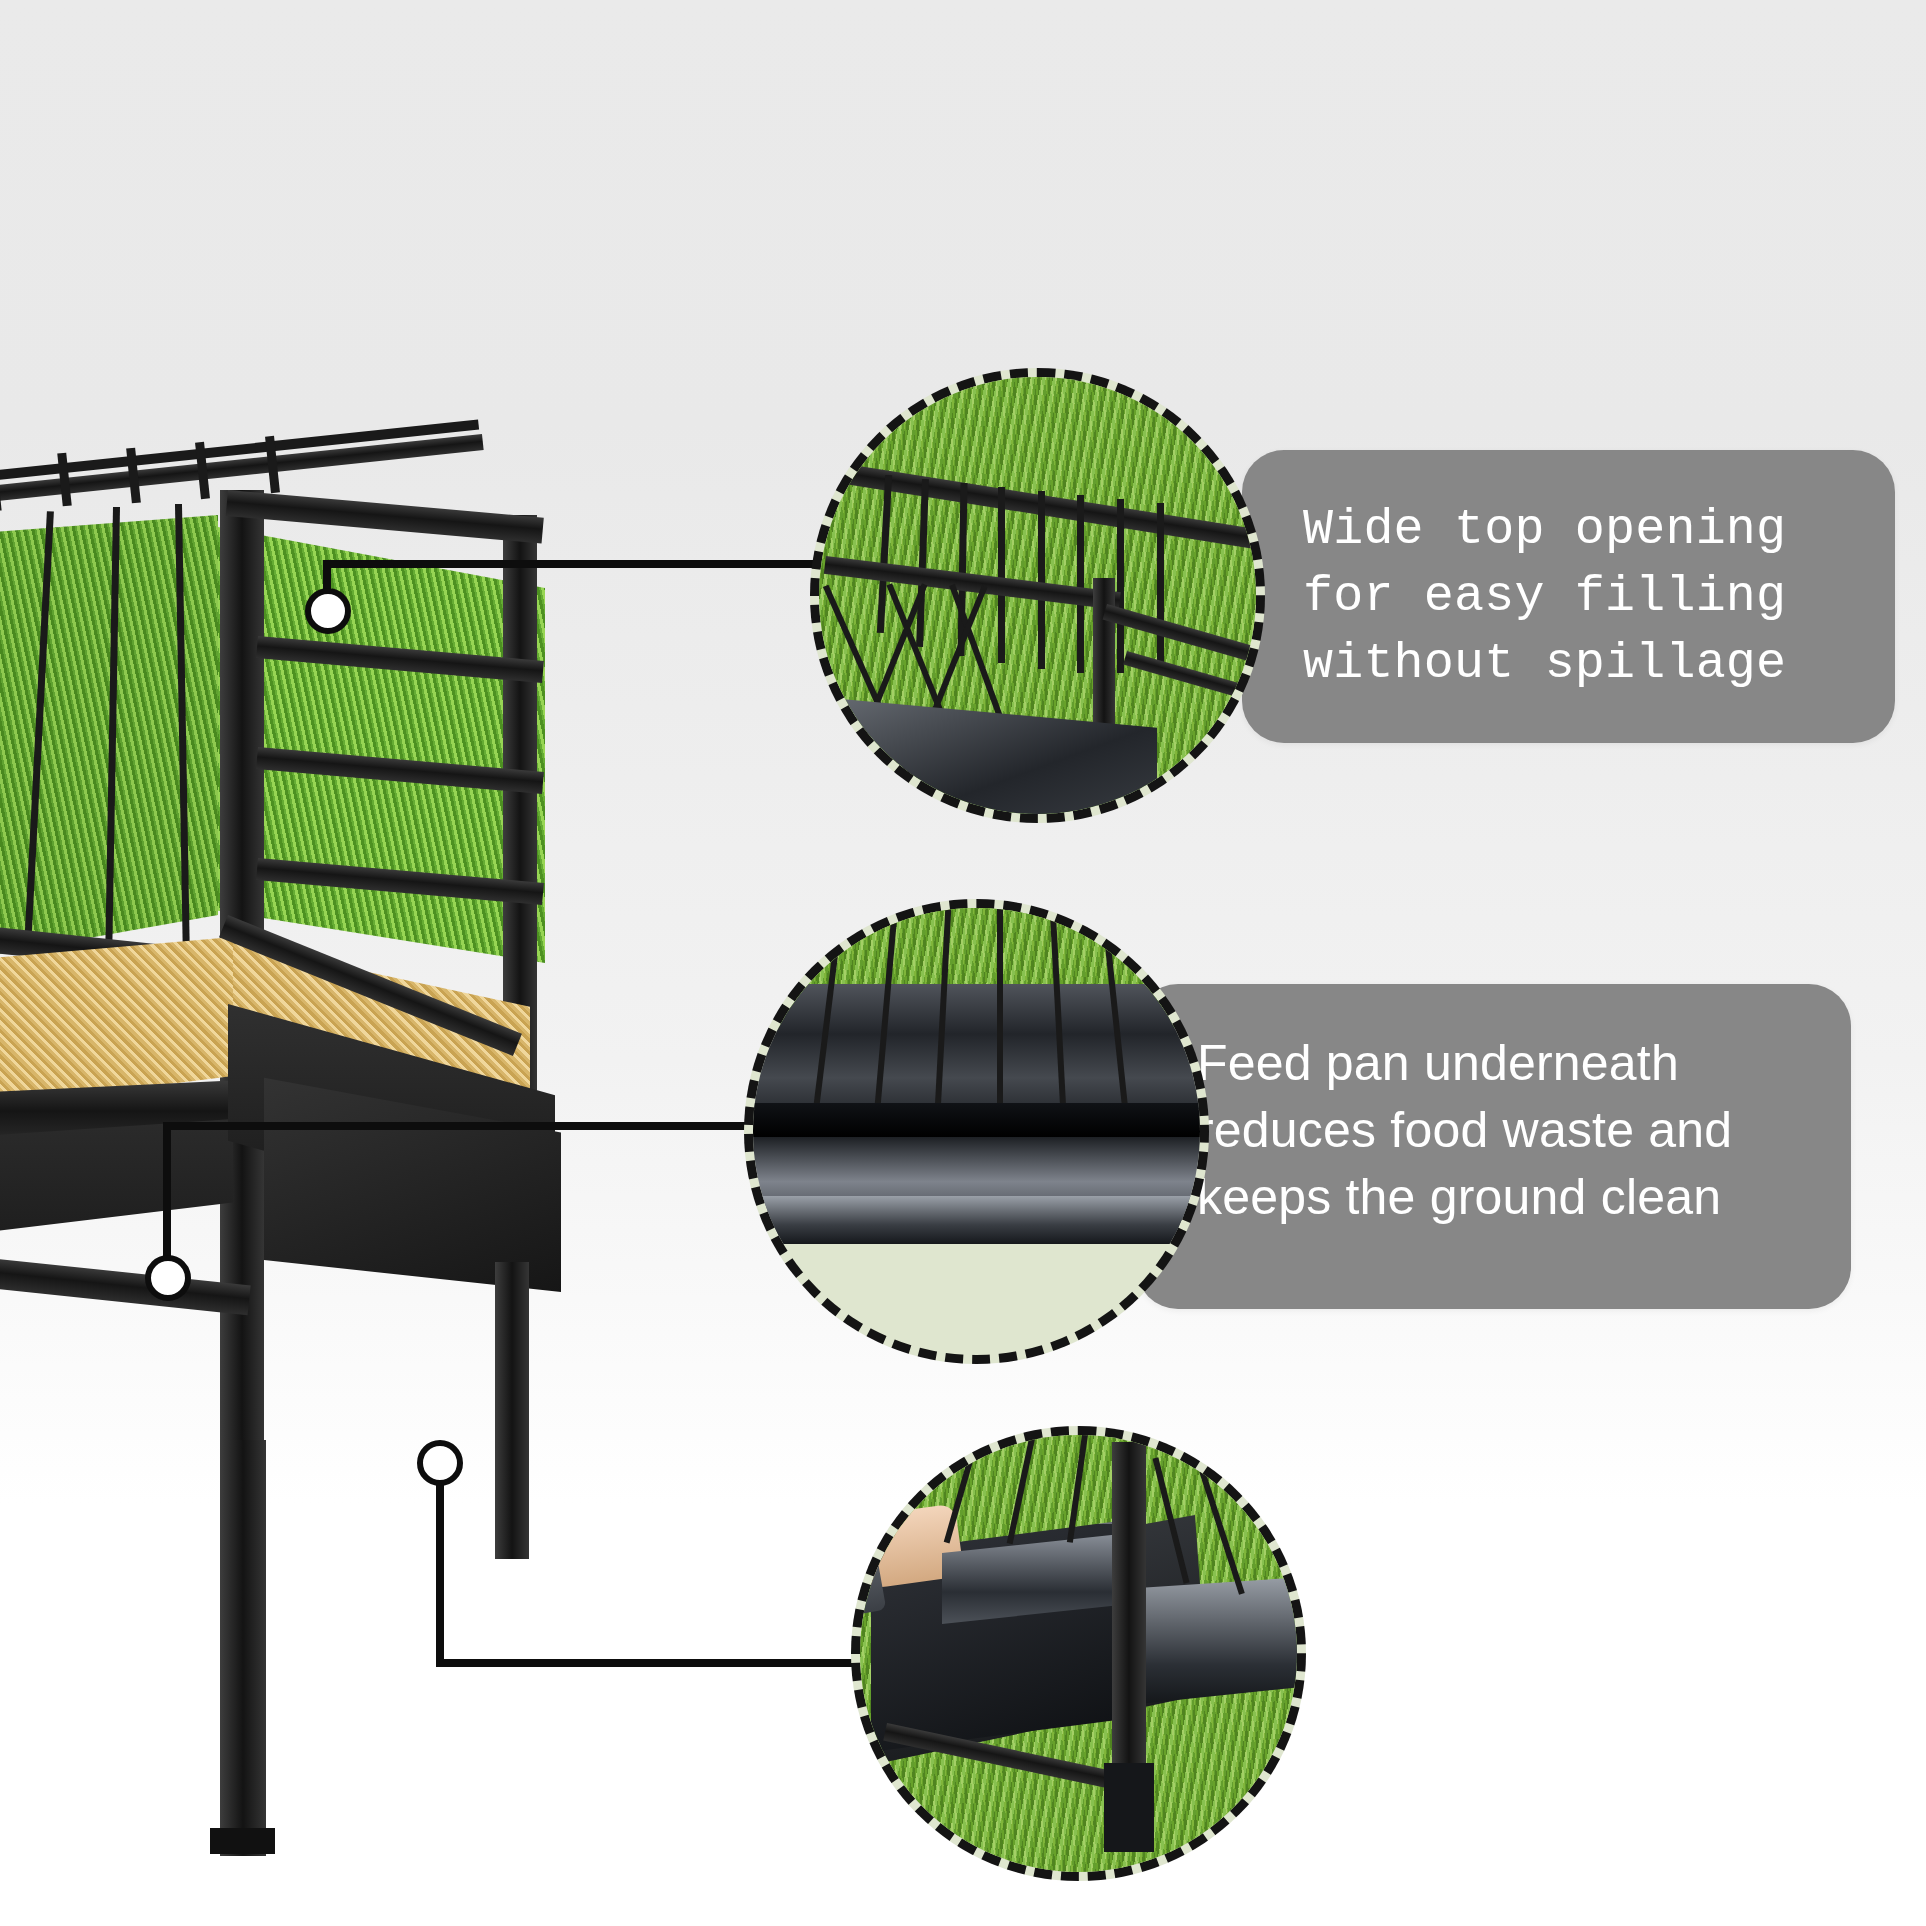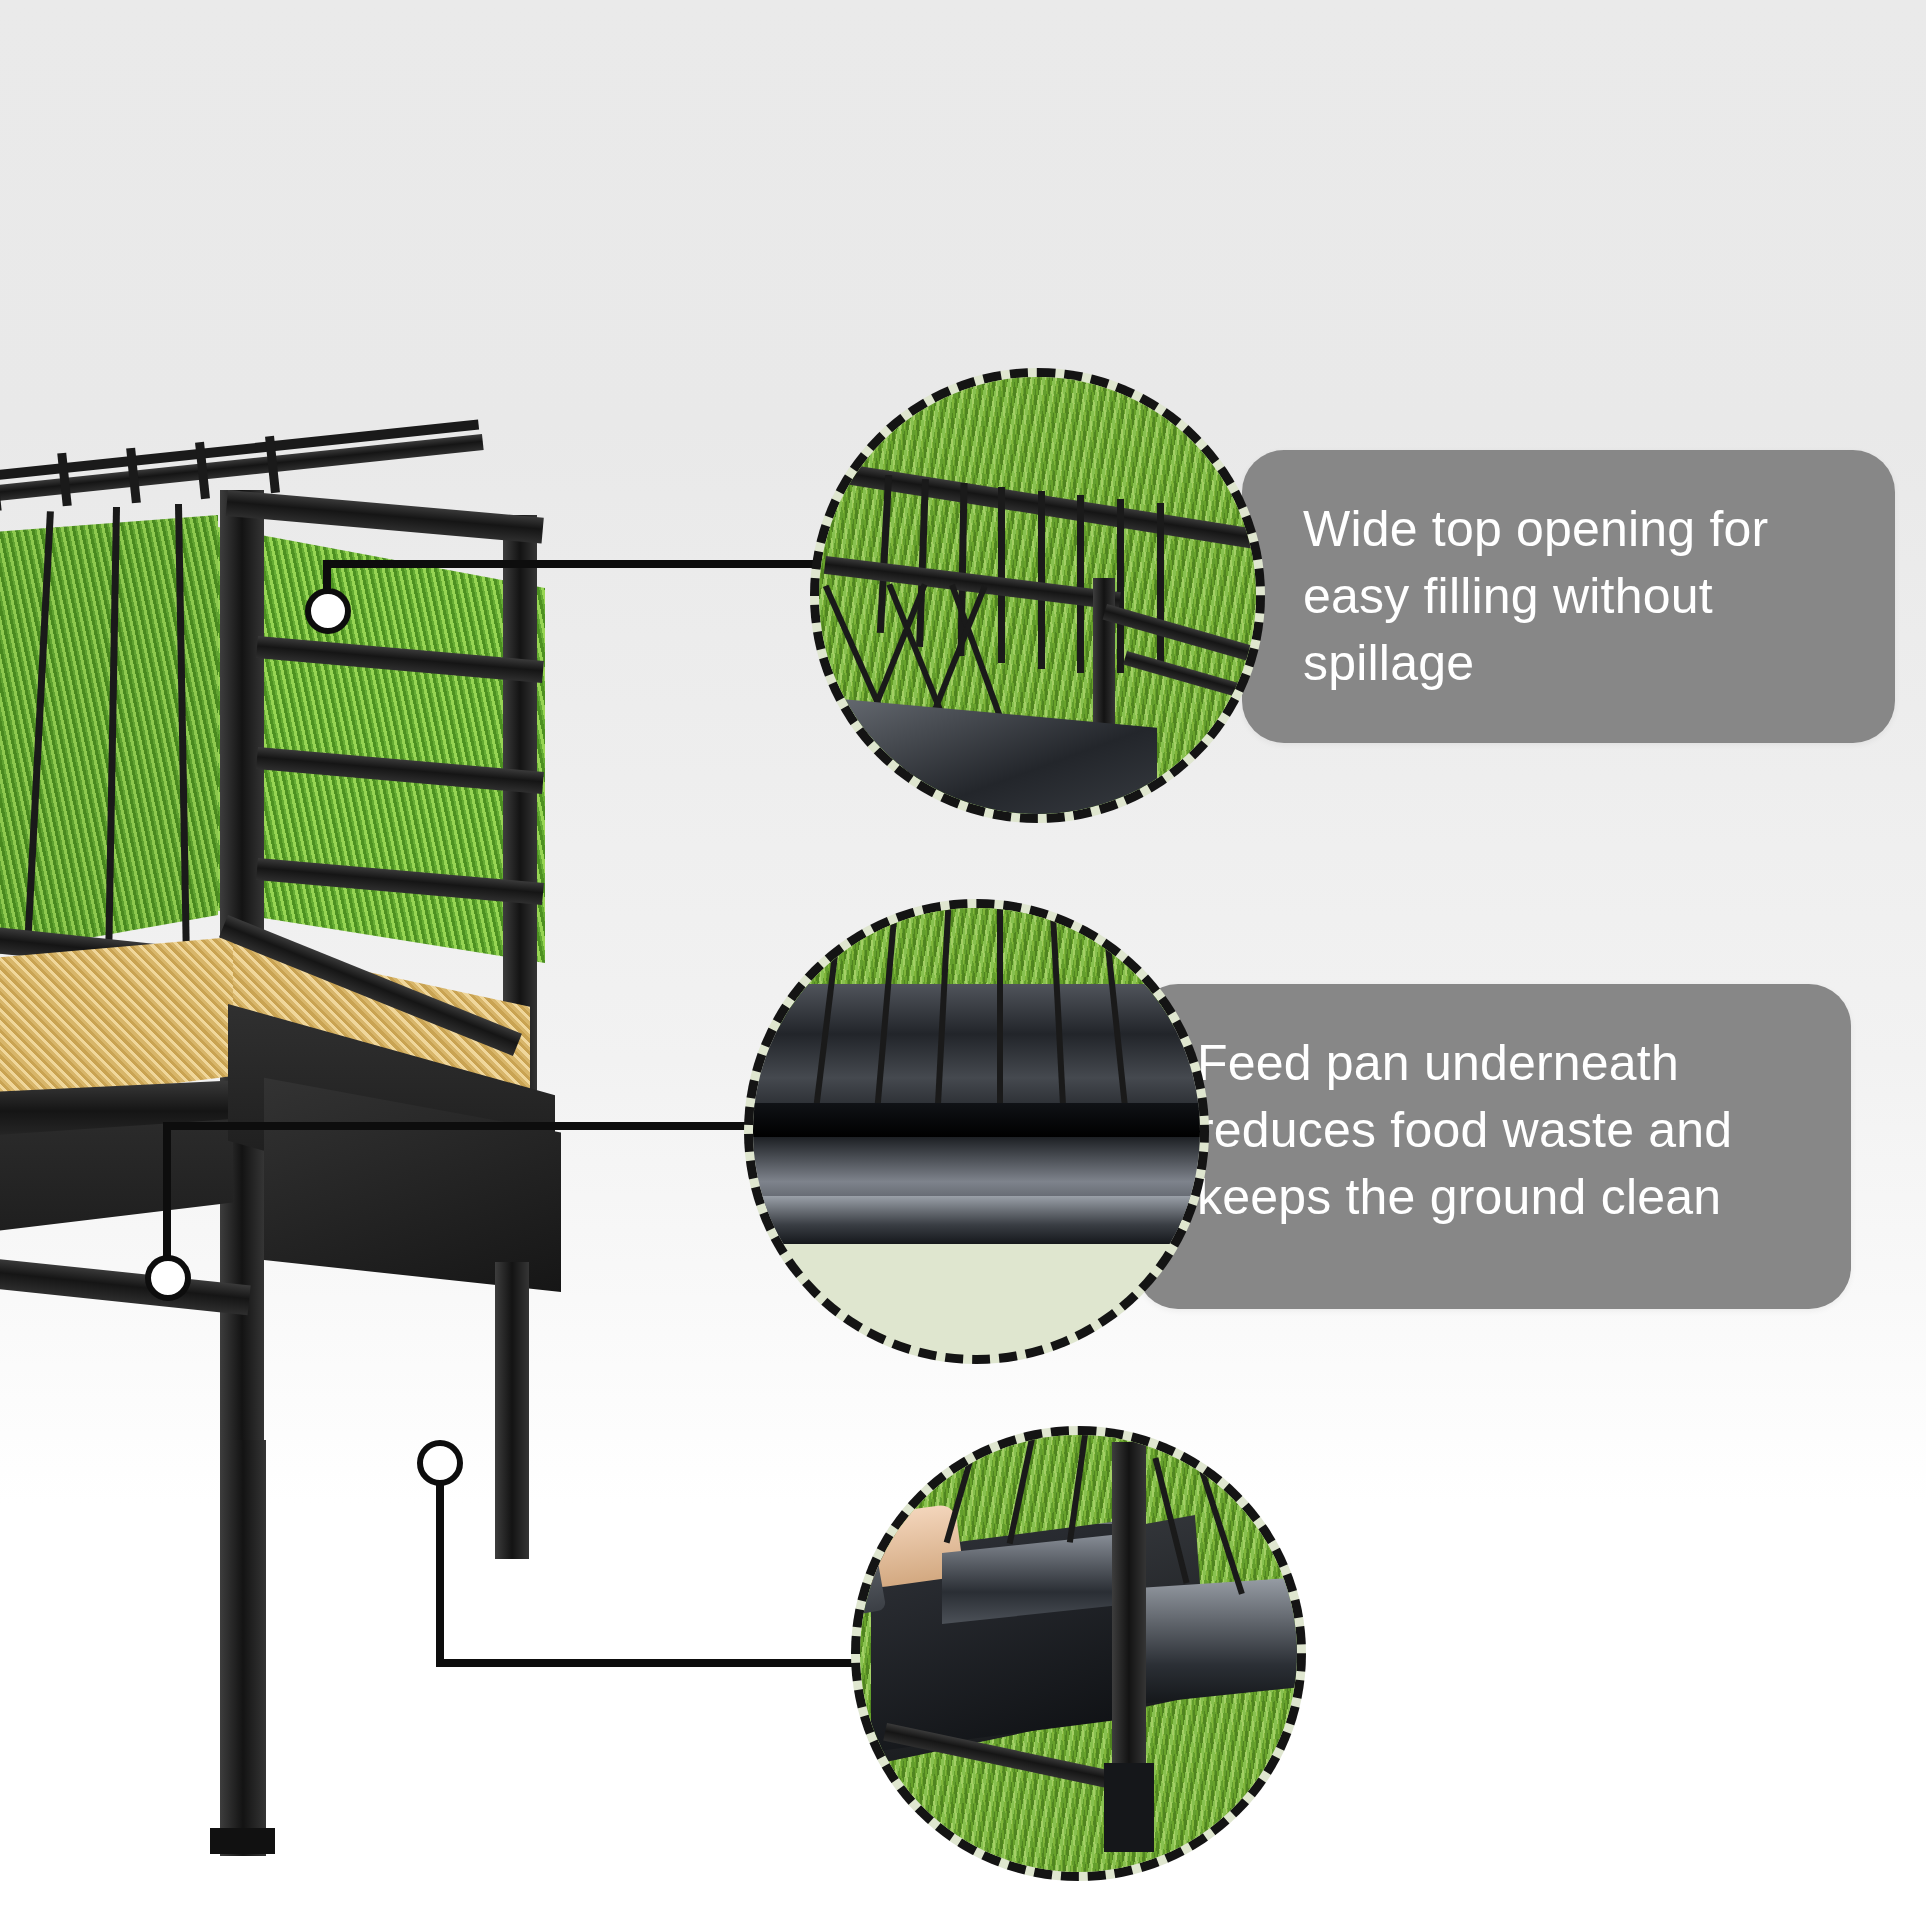--- a/index.html
+++ b/index.html
@@ -190,21 +190,21 @@
   <div class="dot" style="left:305px;top:588px;"></div>
 
   <div class="lead" style="left:163px;top:1122px;width:8px;height:149px;"></div>
   <div class="lead" style="left:163px;top:1122px;width:663px;height:8px;"></div>
   <div class="dot" style="left:145px;top:1255px;"></div>
 
   <div class="lead" style="left:436px;top:1483px;width:8px;height:184px;"></div>
   <div class="lead" style="left:436px;top:1659px;width:470px;height:8px;"></div>
   <div class="dot" style="left:417px;top:1440px;"></div>
 
-  <div class="caption" style="left:1242px;top:450px;width:653px;height:293px;">
+  <div class="caption" style="left:1242px;top:450px;width:653px;height:293px;font-family:Liberation Mono, monospace;">
     <span>Wide top opening for easy filling without spillage</span>
   </div>
 
   <div class="callout" style="left:810px;top:368px;width:455px;height:455px;">
     <div class="photo">
       <div class="grass-bg"></div>
 
       <div class="bar metal" style="position:absolute;left:30px;top:95px;width:436px;height:20px;transform:rotate(9deg);transform-origin:0 0;"></div>
 
       <div class="bar" style="position:absolute;left:71px;top:107px;width:7px;height:158px;transform:rotate(3deg);"></div>

